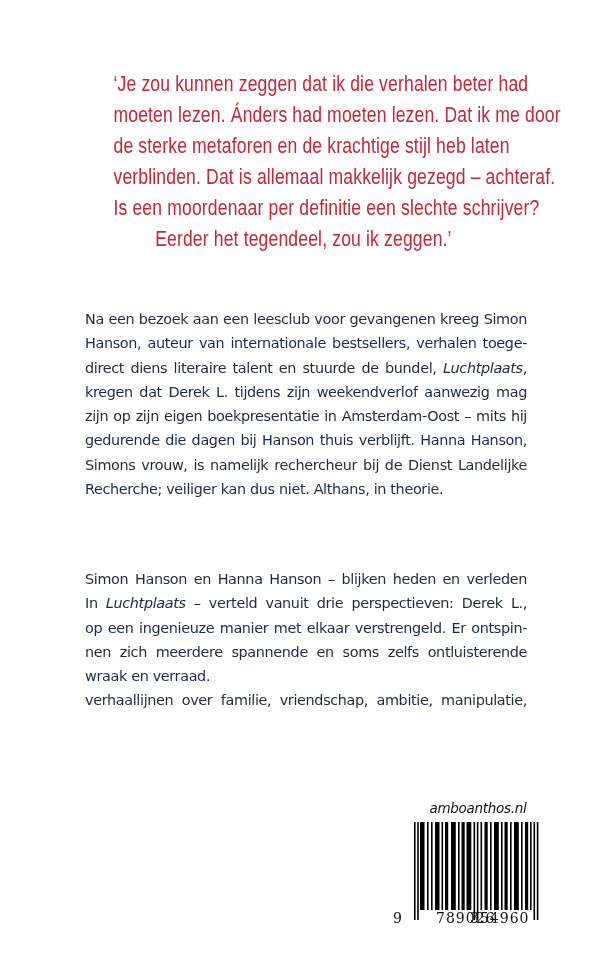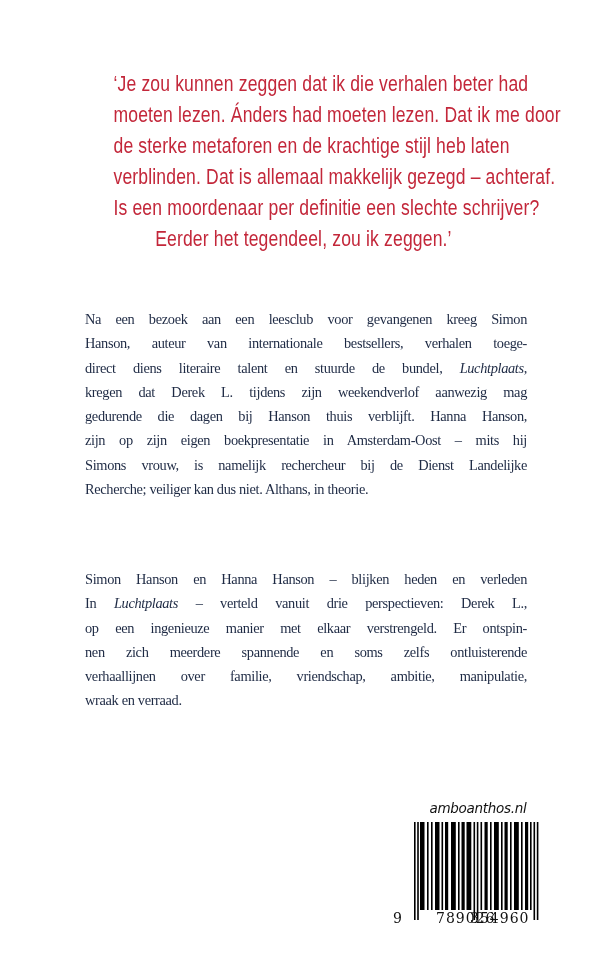--- a/index.html
+++ b/index.html
@@ -13,21 +13,21 @@
     letter-spacing: 0.2px;
   }
   .quote .line { display: block; white-space: nowrap; }
   .body-text {
     position: absolute; left: 85px; width: 442px;
     color: #1e2a44;
     font-family: "DejaVu Sans", sans-serif;
     font-size: 14.4px; line-height: 24.3px;
     letter-spacing: -0.35px;
   }
-  .body-text .line { display: block; white-space: nowrap; font-family: Liberation Serif, serif; }
+  .body-text .line { display: block; white-space: nowrap; }
   .body-text .justify { text-align: justify; text-align-last: justify; }
   #para1 { top: 307px; }
   #para2 { top: 567px; }
   em { font-style: italic; }
   .publisher-url {
     position: absolute; left: 408px; top: 800px; width: 140px; text-align: center;
     font-family: "DejaVu Sans", sans-serif; font-size: 13.5px; color: #111;
     letter-spacing: -0.3px;
     font-style: italic;
   }
@@ -52,33 +52,33 @@
   <span class="line">verblinden. Dat is allemaal makkelijk gezegd – achteraf.</span>
   <span class="line">Is een moordenaar per definitie een slechte schrijver?</span>
   <span class="line">Eerder het tegendeel, zou ik zeggen.’</span>
 </div>
 
 <div class="body-text" id="para1">
   <span class="line justify">Na een bezoek aan een leesclub voor gevangenen kreeg Simon</span>
   <span class="line justify">Hanson, auteur van internationale bestsellers, verhalen toege-</span>
   <span class="line justify"><span>direct diens literaire talent en stuurde de bundel, </span><em>Luchtplaats</em><span>,</span></span>
   <span class="line justify">kregen dat Derek L. tijdens zijn weekendverlof aanwezig mag</span>
+  <span class="line justify">zijn op zijn eigen boekpresentatie in Amsterdam-Oost – mits hij</span>
   <span class="line justify">gedurende die dagen bij Hanson thuis verblijft. Hanna Hanson,</span>
-  <span class="line justify">zijn op zijn eigen boekpresentatie in Amsterdam-Oost – mits hij</span>
   <span class="line justify">Simons vrouw, is namelijk rechercheur bij de Dienst Landelijke</span>
   <span class="line">Recherche; veiliger kan dus niet. Althans, in theorie.</span>
 </div>
 
 <div class="body-text" id="para2">
   <span class="line justify">Simon Hanson en Hanna Hanson – blijken heden en verleden</span>
   <span class="line justify"><span>In </span><em>Luchtplaats</em><span> – verteld vanuit drie perspectieven: Derek L.,</span></span>
   <span class="line justify">op een ingenieuze manier met elkaar verstrengeld. Er ontspin-</span>
   <span class="line justify">nen zich meerdere spannende en soms zelfs ontluisterende</span>
+  <span class="line">wraak en verraad.</span>
   <span class="line justify">verhaallijnen over familie, vriendschap, ambitie, manipulatie,</span>
-  <span class="line">wraak en verraad.</span>
 </div>
 
 <div class="publisher-url">amboanthos.nl</div>
 
 <svg class="barcode" viewBox="0 0 128 98" preserveAspectRatio="none">
   <g fill="#000">
     <rect x="0" y="0" width="1.6" height="98"></rect>
     <rect x="3.2" y="0" width="1.6" height="98"></rect>
     <rect x="6" y="0" width="4.5" height="88"></rect>
     <rect x="13" y="0" width="1.6" height="88"></rect>

